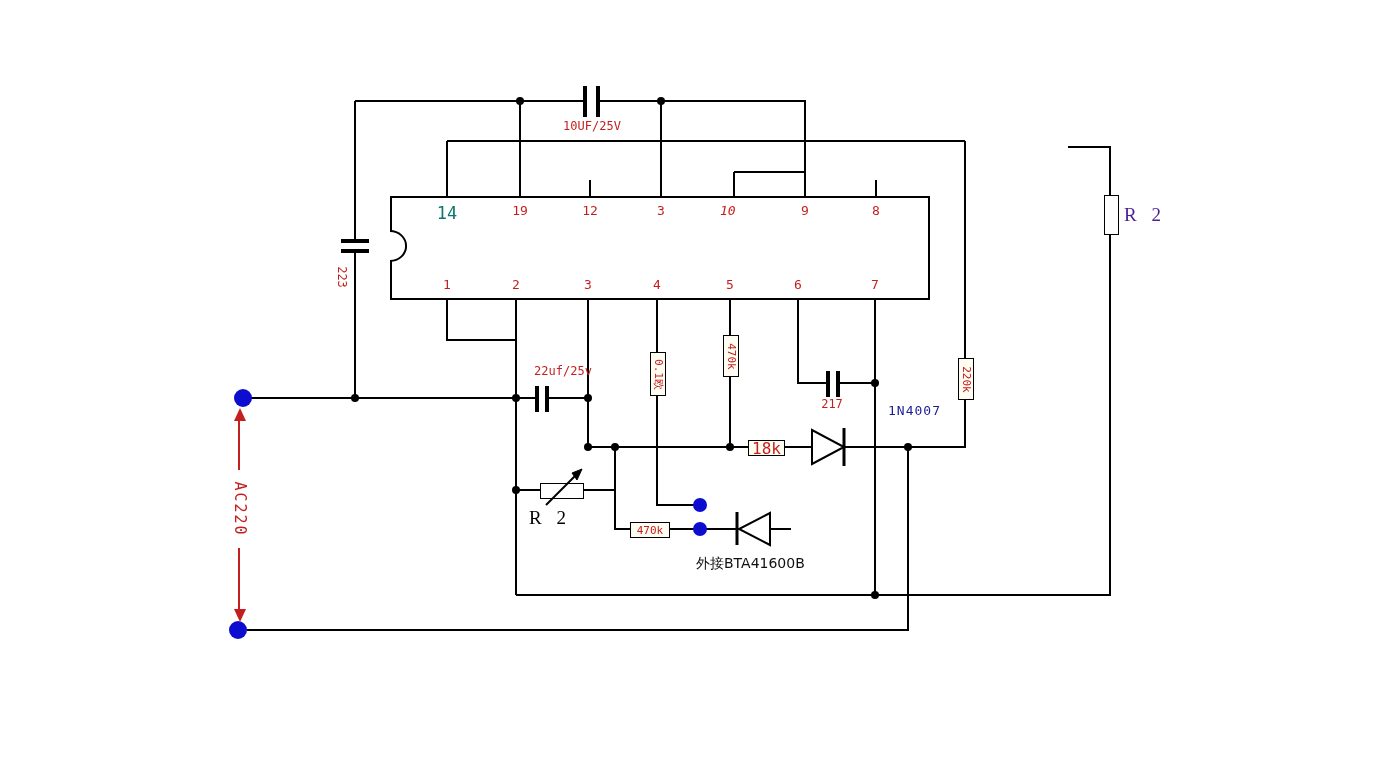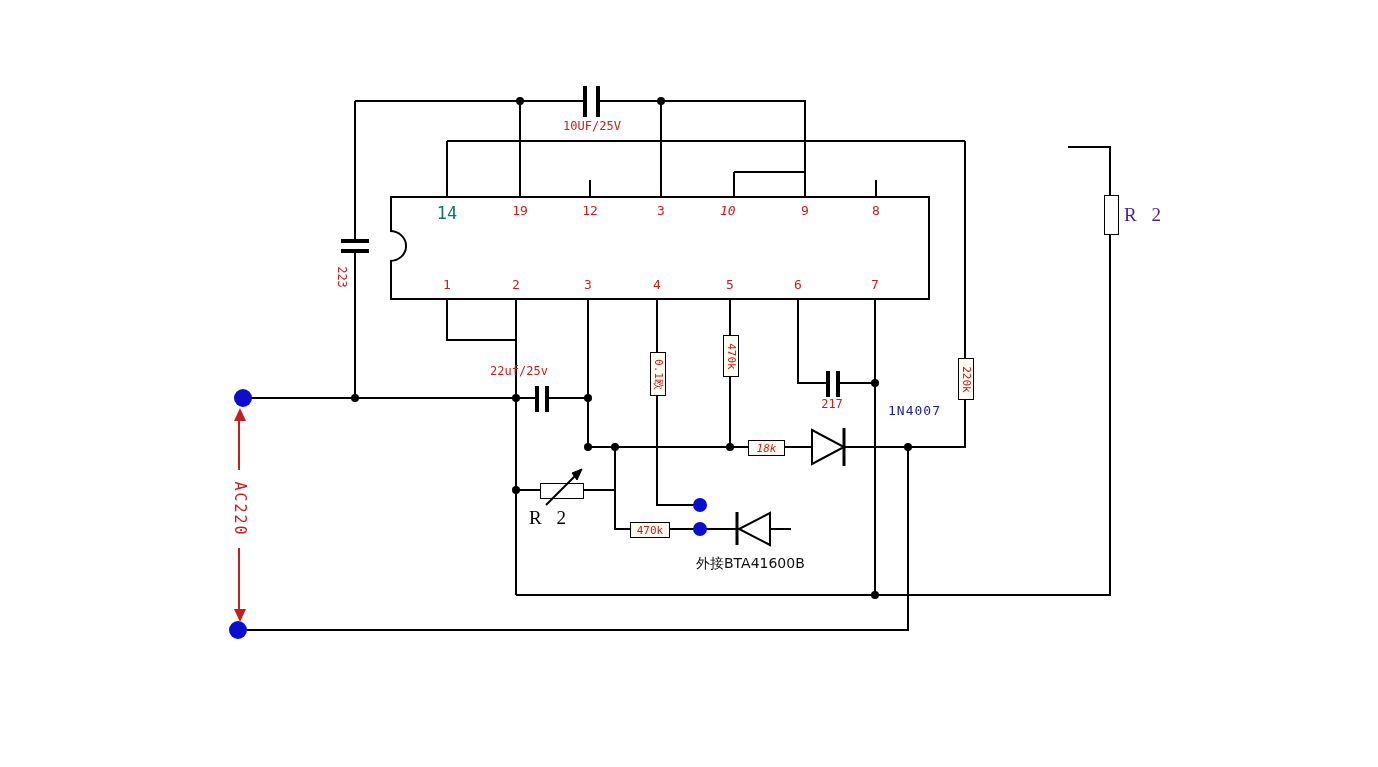--- a/index.html
+++ b/index.html
@@ -89,36 +89,36 @@
     <div style="position: absolute; left: 723px; top: 335px; width: 14px; height: 40px; border: 1px solid rgb(0, 0, 0); background: rgb(255, 253, 242); display: flex; align-items: center; justify-content: center;">
       <span style="color: rgb(196, 31, 31); font-size: 11px; white-space: nowrap; transform: rotate(90deg);">470k</span>
     </div>
     <div style="position: absolute; left: 650px; top: 352px; width: 14px; height: 42px; border: 1px solid rgb(0, 0, 0); background: rgb(255, 253, 242); display: flex; align-items: center; justify-content: center;">
       <span style="color: rgb(196, 31, 31); font-size: 11px; white-space: nowrap; transform: rotate(90deg);">0.1欧</span>
     </div>
     <div style="position: absolute; left: 958px; top: 358px; width: 14px; height: 40px; border: 1px solid rgb(0, 0, 0); background: rgb(255, 253, 242); display: flex; align-items: center; justify-content: center;">
       <span style="color: rgb(196, 31, 31); font-size: 11px; white-space: nowrap; transform: rotate(90deg);">220k</span>
     </div>
     <div style="position: absolute; left: 748px; top: 440px; width: 35px; height: 14px; border: 1px solid rgb(0, 0, 0); background: rgb(255, 253, 242); display: flex; align-items: center; justify-content: center;">
-      <span style="color: rgb(196, 31, 31); font-size: 11px; white-space: nowrap; font-style: italic;">18k</span>
+      <span style="color: rgb(196, 31, 31); font-size: 16px; white-space: nowrap;">18k</span>
     </div>
     <div style="position: absolute; left: 630px; top: 522px; width: 38px; height: 14px; border: 1px solid rgb(0, 0, 0); background: rgb(255, 253, 242); display: flex; align-items: center; justify-content: center;">
       <span style="color: rgb(196, 31, 31); font-size: 11px; white-space: nowrap;">470k</span>
     </div>
     <div style="position: absolute; left: 583px; top: 86px; width: 4px; height: 31px; background: rgb(0, 0, 0);"></div>
     <div style="position: absolute; left: 596px; top: 86px; width: 4px; height: 31px; background: rgb(0, 0, 0);"></div>
     <div style="position: absolute; left: 341px; top: 239px; width: 28px; height: 4px; background: rgb(0, 0, 0);"></div>
     <div style="position: absolute; left: 341px; top: 249px; width: 28px; height: 4px; background: rgb(0, 0, 0);"></div>
     <div style="position: absolute; left: 535px; top: 386px; width: 4px; height: 26px; background: rgb(0, 0, 0);"></div>
     <div style="position: absolute; left: 545px; top: 386px; width: 4px; height: 26px; background: rgb(0, 0, 0);"></div>
     <div style="position: absolute; left: 826px; top: 371px; width: 4px; height: 26px; background: rgb(0, 0, 0);"></div>
     <div style="position: absolute; left: 836px; top: 371px; width: 4px; height: 26px; background: rgb(0, 0, 0);"></div>
     <div style="position: absolute; left: 558px; top: 119px; width: 68px; text-align: center; color: rgb(196, 31, 31); font-size: 12px; white-space: nowrap;">10UF/25V</div>
     <div style="position: absolute; left: 322px; top: 270px; width: 40px; text-align: center; color: rgb(196, 31, 31); font-size: 12px; white-space: nowrap; transform: rotate(90deg);">223</div>
-    <div style="position: absolute; left: 488px; top: 364px; width: 62px; text-align: center; color: rgb(196, 31, 31); font-size: 12px; white-space: nowrap;">22uf/25v</div>
+    <div style="position: absolute; left: 532px; top: 364px; width: 62px; text-align: center; color: rgb(196, 31, 31); font-size: 12px; white-space: nowrap;">22uf/25v</div>
     <div style="position: absolute; left: 808px; top: 397px; width: 48px; text-align: center; color: rgb(196, 31, 31); font-size: 12px; white-space: nowrap;">217</div>
     <div style="position: absolute; left: 540px; top: 483px; width: 42px; height: 14px; border: 1px solid rgb(0, 0, 0); background: rgb(255, 255, 255);"></div>
     <div style="position: absolute; left: 1104px; top: 195px; width: 13px; height: 38px; border: 1px solid rgb(0, 0, 0); background: rgb(255, 255, 255);"></div>
     <svg width="60" height="52" style="position: absolute; left: 534px; top: 458px;">
       <line x1="12" y1="47" x2="41" y2="18" stroke="#000" stroke-width="2"></line>
       <polygon points="48,11 38,15 43,22" fill="#000" stroke="#000" stroke-width="1"></polygon>
     </svg>
     <svg width="46" height="46" style="position: absolute; left: 806px; top: 424px;">
       <polygon points="6,6 6,40 38,23" fill="#fff" stroke="#000" stroke-width="2"></polygon>
       <line x1="38" y1="4" x2="38" y2="42" stroke="#000" stroke-width="3"></line>

